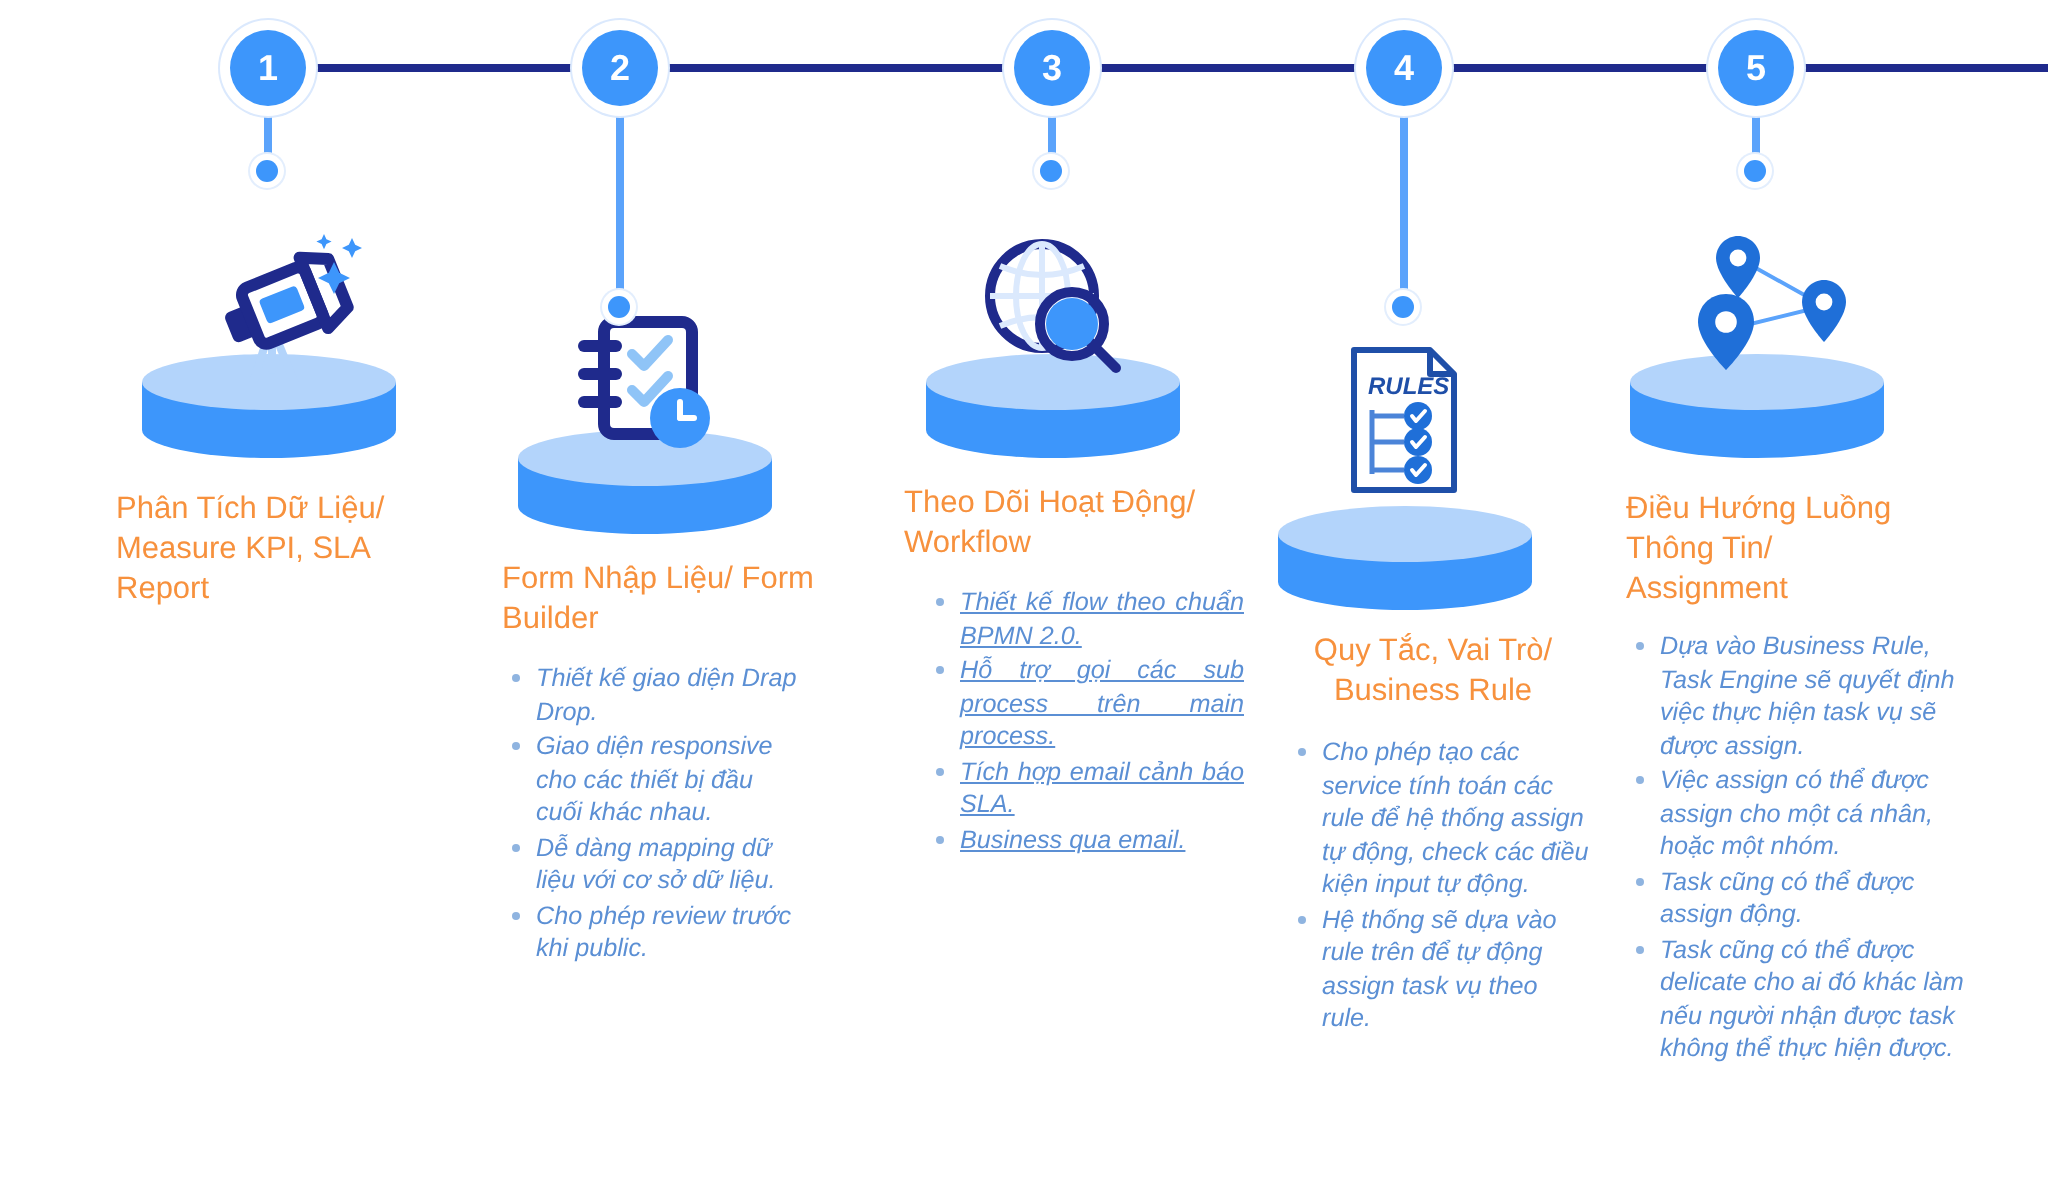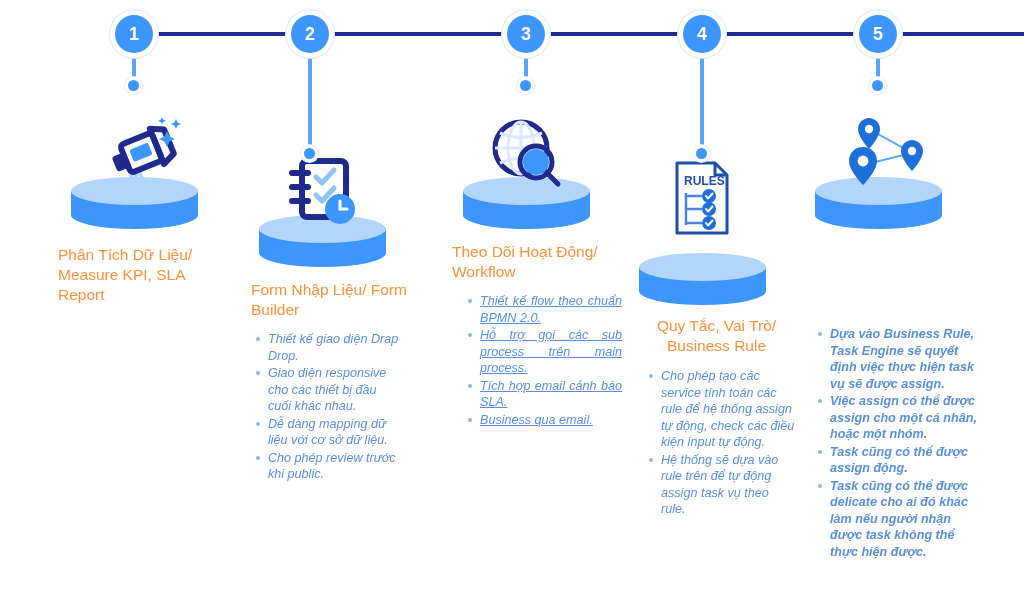--- a/index.html
+++ b/index.html
@@ -222,21 +222,21 @@
     <li>Tích hợp email cảnh báo SLA.</li>
     <li>Business qua email.</li>
   </ul>
 
   <div class="node" style="left:683px;top:15px;">
     <span>4</span>
   </div>
   <div class="drop" style="left:700px;top:50px;height:105px;"></div>
   <div class="drop-dot" style="left:696px;top:148px;"></div>
 
-  <div class="icon" style="left:672px;top:160px;width:62px;height:76px;">
+  <div class="icon" style="left:672px;top:172px;width:62px;height:76px;font-style:italic;">
     <svg width="62" height="76" viewBox="0 0 62 76">
       <path d="M5 3 h38 l12 12 v58 h-50 Z" fill="#ffffff" stroke="#1f4fa8" stroke-width="3" stroke-linejoin="round"></path>
       <path d="M43 3 v12 h12" fill="none" stroke="#1f4fa8" stroke-width="3" stroke-linejoin="round"></path>
       <text x="12" y="25" font-family="'Liberation Sans', sans-serif" font-size="12" font-weight="bold" fill="#1f4fa8">RULES</text>
       <g stroke="#4b84d8" stroke-width="2.5" fill="none">
         <line x1="14" y1="33" x2="14" y2="65"></line>
         <line x1="14" y1="36" x2="30" y2="36"></line>
         <line x1="14" y1="49" x2="30" y2="49"></line>
         <line x1="14" y1="63" x2="30" y2="63"></line>
       </g>
@@ -291,21 +291,22 @@
       </g>
     </svg>
   </div>
 
   <div class="cyl" style="left:815px;top:177px;width:127px;height:52px;">
     <div class="bot"></div>
       <div class="body"></div>
       <div class="top"></div>
   </div>
 
-
-  <ul class="bullets" style="left:814px;top:326px;width:152px;font-weight:bold;">
+  <div class="col-title" style="left:813px;top:245px;width:150px;">Điều Hướng Luồng Thông Tin/ Assignment</div>
+
+  <ul class="bullets" style="left:814px;top:315px;width:152px;">
     <li>Dựa vào Business Rule, Task Engine sẽ quyết định việc thực hiện task vụ sẽ được assign.</li>
     <li>Việc assign có thể được assign cho một cá nhân, hoặc một nhóm.</li>
     <li>Task cũng có thể được assign động.</li>
     <li>Task cũng có thể được delicate cho ai đó khác làm nếu người nhận được task không thể thực hiện được.</li>
   </ul>
 
 </div>
 
 </body></html>

